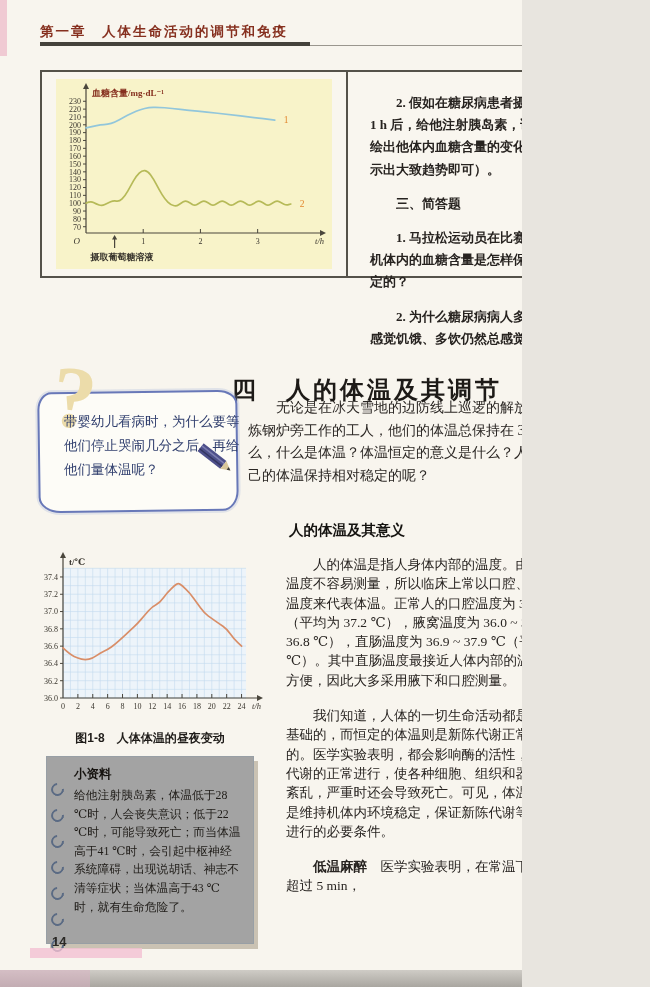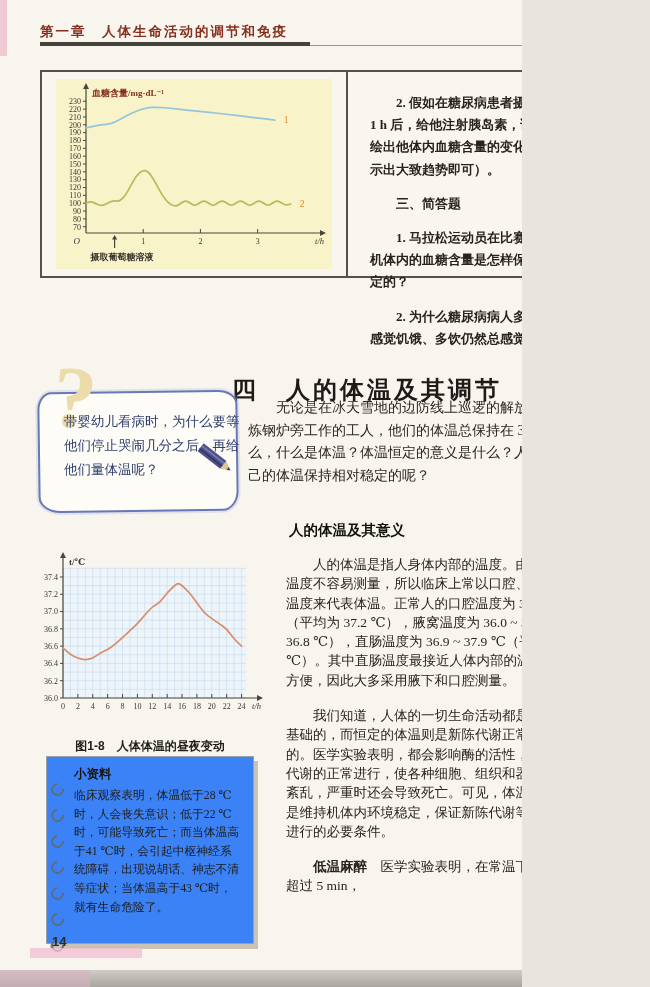--- a/index.html
+++ b/index.html
@@ -46,26 +46,26 @@
   
   .subsec{position:absolute;left:277px;top:509px;font-family:"Liberation Sans","DejaVu Sans",sans-serif;
     font-weight:bold;font-size:14.5px;color:#151310;margin:12px;}
   .bodycol{position:absolute;left:270px;top:539px;width:364px;font-size:13.5px;line-height:19.3px;color:#272320;}
   .bodycol p{margin:16px;text-indent:2em;}
   .bodycol p.spaced{margin-top:7px;}
   .term{font-family:"Liberation Sans","DejaVu Sans",sans-serif;font-weight:bold;text-indent:0;}
 
   
   .fig{position:absolute;left:33px;top:550px;width:234px;}
-  .figcap{width:234px;text-align:center;font-weight:bold;font-size:12px;color:#201d1a;margin-top:16px;
+  .figcap{width:234px;text-align:center;font-weight:bold;font-size:12px;color:#201d1a;margin-top:8px;
     font-family:"Liberation Sans","DejaVu Sans",sans-serif;}
 
   
   .sidebar{position:absolute;left:46px;top:756px;width:208px;height:188px;box-sizing:border-box;
-    background:#3b82f6;border:1px solid #989fa5;box-shadow:4px 5px 0 rgba(155,143,120,.5);
+    background:#a3a3a3;border:1px solid #989fa5;box-shadow:4px 5px 0 rgba(155,143,120,.5);
     padding:9px 10px 8px 27px;}
   .sidebar h4{margin:0 0 3px 0;font-family:"Liberation Sans","DejaVu Sans",sans-serif;
     font-size:12.5px;color:#16130f;}
   .sidebar p{margin:0;font-size:11.8px;line-height:18.6px;color:#1f1c18;}
   .rings{position:absolute;left:4px;top:26px;display:flex;flex-direction:column;gap:13px;}
   .ring{width:9px;height:9px;border:2.5px solid #5b6b84;border-radius:50%;
     border-top-color:transparent;transform:rotate(40deg);}
 
   
   .pnum-strip{position:absolute;left:30px;top:948px;width:112px;height:10px;background:#f2c0d2;opacity:.8;}
@@ -276,21 +276,21 @@
     <div class="rings">
       <div class="ring"></div>
         <div class="ring"></div>
         <div class="ring"></div>
       <div class="ring"></div>
         <div class="ring"></div>
         <div class="ring"></div>
         <div class="ring"></div>
     </div>
     <h4>小资料</h4>
-    <p>临床观察表明，体温低于28 ℃时，人会丧失意识；低于22 ℃时，可能导致死亡；而当体温高于41 ℃时，会引起中枢神经系统障碍，出现说胡话、神志不清等症状；当体温高于43 ℃时，就有生命危险了。</p>
+    <p>给他注射胰岛素，体温低于28 ℃时，人会丧失意识；低于22 ℃时，可能导致死亡；而当体温高于41 ℃时，会引起中枢神经系统障碍，出现说胡话、神志不清等症状；当体温高于43 ℃时，就有生命危险了。</p>
   </aside>
 
   <div class="pnum-strip"></div>
   <div class="pnum">14</div>
 
   <div class="bottom-band"></div>
   <div class="bottom-pink"></div>
 </div>
 
 </body></html>

